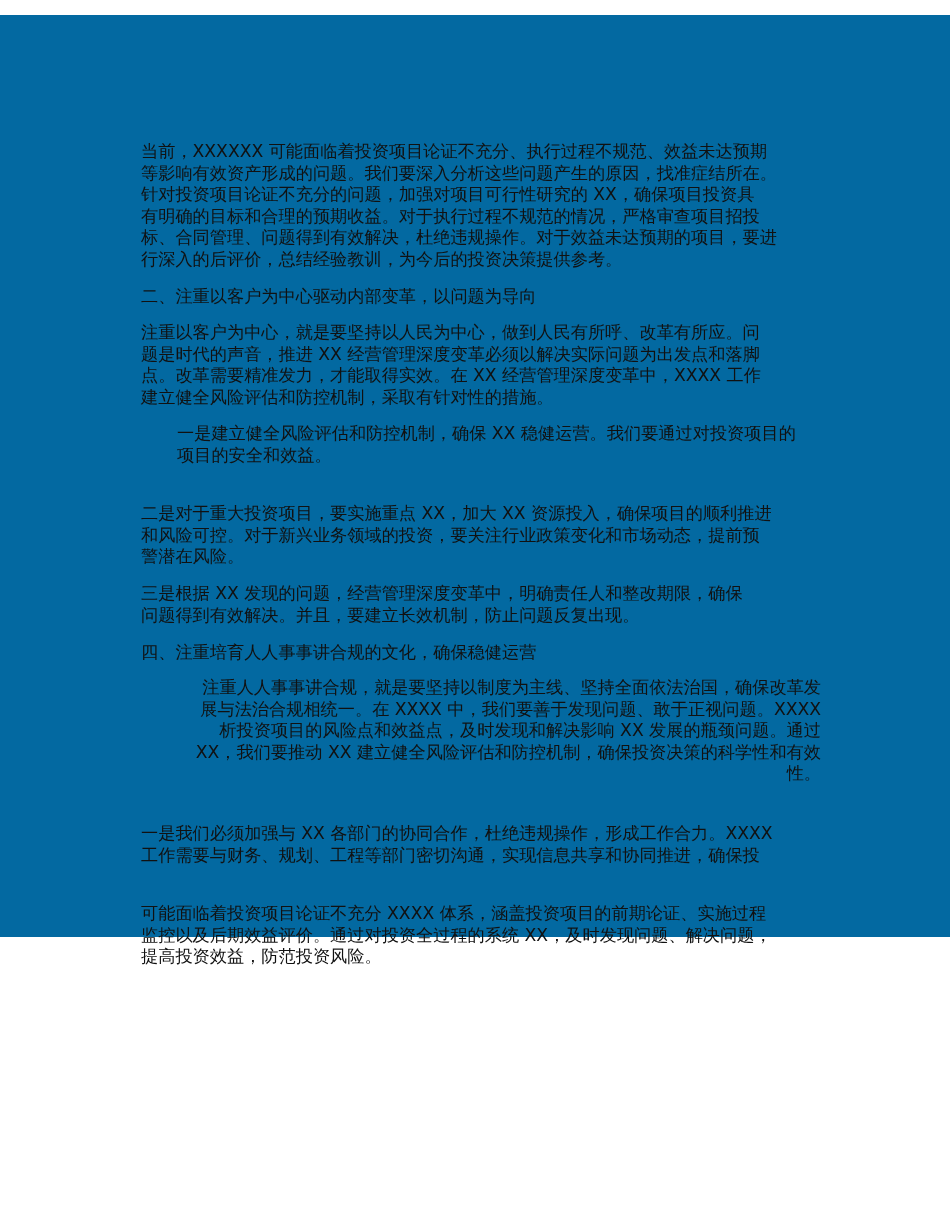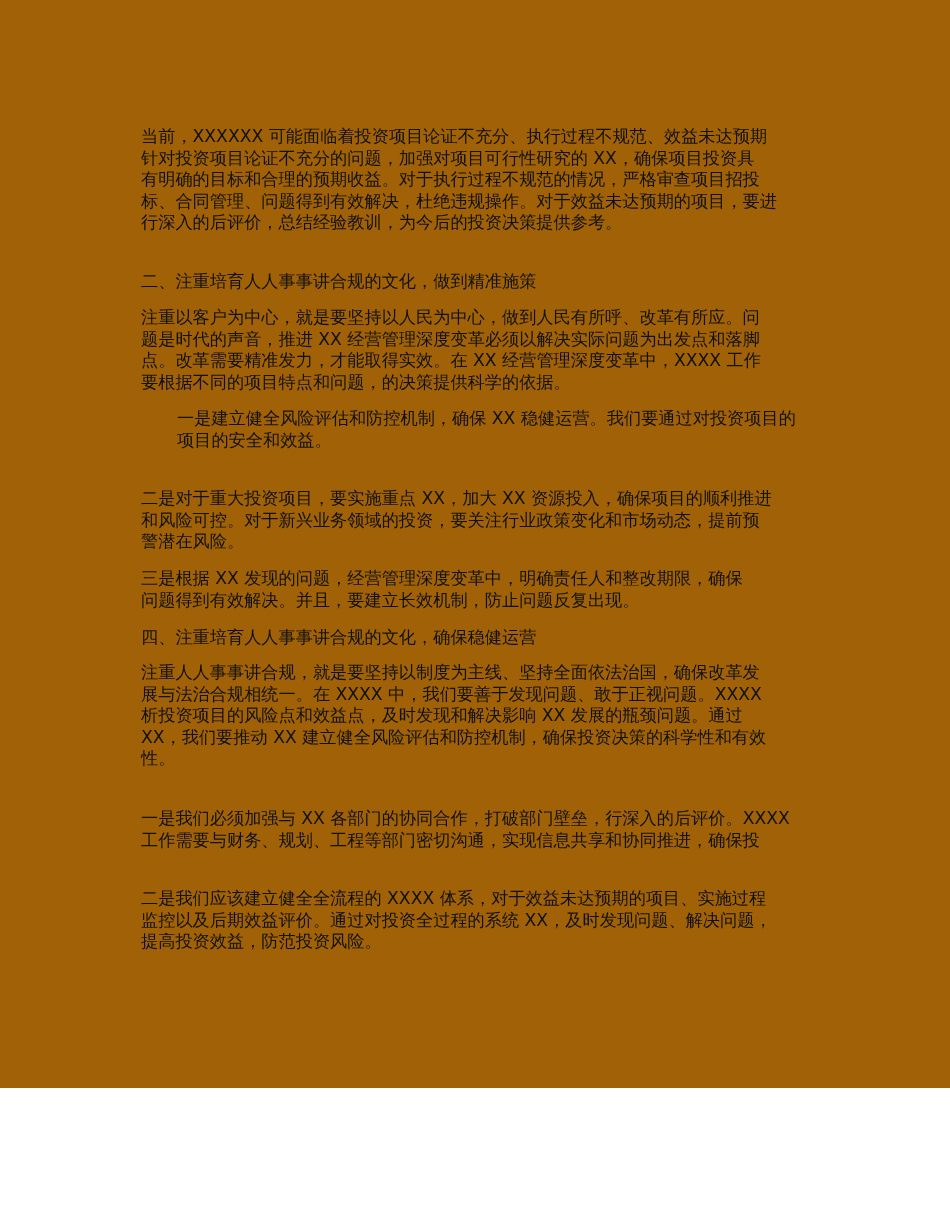--- a/index.html
+++ b/index.html
@@ -1,65 +1,66 @@
 <!DOCTYPE html>
 <html><head>
 <meta charset="utf-8">
 <style>
   html, body { margin:0; padding:0; background:#ffffff; }
   body { width:950px; height:1230px; position:relative; overflow:hidden; }
-  .page { position:absolute; left:0; top:0; width:950px; height:1088px; background:#a16207; }
+  .page { position:absolute; left:0; top:15px; width:950px; height:922px; background:#0369a1; }
   .para { position:absolute; left:141px; width:680px; font-family:"DejaVu Sans", sans-serif; font-size:17.2px; line-height:21.5px; color:#111; }
   .line { display:block; white-space:nowrap; }
 </style>
 </head>
 <body>
 
 <div class="page" id="page">
     <div class="para" style="top: 126px;">
       <span class="line">当前，XXXXXX 可能面临着投资项目论证不充分、执行过程不规范、效益未达预期</span>
+      <span class="line">等影响有效资产形成的问题。我们要深入分析这些问题产生的原因，找准症结所在。</span>
       <span class="line">针对投资项目论证不充分的问题，加强对项目可行性研究的 XX，确保项目投资具</span>
       <span class="line">有明确的目标和合理的预期收益。对于执行过程不规范的情况，严格审查项目招投</span>
       <span class="line">标、合同管理、问题得到有效解决，杜绝违规操作。对于效益未达预期的项目，要进</span>
       <span class="line">行深入的后评价，总结经验教训，为今后的投资决策提供参考。</span>
     </div>
     <div class="para" style="top: 271px;">
-      <span class="line">二、注重培育人人事事讲合规的文化，做到精准施策</span>
+      <span class="line">二、注重以客户为中心驱动内部变革，以问题为导向</span>
     </div>
     <div class="para" style="top: 307px;">
       <span class="line">注重以客户为中心，就是要坚持以人民为中心，做到人民有所呼、改革有所应。问</span>
       <span class="line">题是时代的声音，推进 XX 经营管理深度变革必须以解决实际问题为出发点和落脚</span>
       <span class="line">点。改革需要精准发力，才能取得实效。在 XX 经营管理深度变革中，XXXX 工作</span>
-      <span class="line">要根据不同的项目特点和问题，的决策提供科学的依据。</span>
+      <span class="line">建立健全风险评估和防控机制，采取有针对性的措施。</span>
     </div>
     <div class="para" style="top: 408px; margin-left: 36px;">
       <span class="line">一是建立健全风险评估和防控机制，确保 XX 稳健运营。我们要通过对投资项目的</span>
       <span class="line">项目的安全和效益。</span>
     </div>
     <div class="para" style="top: 488px;">
       <span class="line">二是对于重大投资项目，要实施重点 XX，加大 XX 资源投入，确保项目的顺利推进</span>
       <span class="line">和风险可控。对于新兴业务领域的投资，要关注行业政策变化和市场动态，提前预</span>
       <span class="line">警潜在风险。</span>
     </div>
     <div class="para" style="top: 568px;">
       <span class="line">三是根据 XX 发现的问题，经营管理深度变革中，明确责任人和整改期限，确保</span>
       <span class="line">问题得到有效解决。并且，要建立长效机制，防止问题反复出现。</span>
     </div>
     <div class="para" style="top: 627px;">
       <span class="line">四、注重培育人人事事讲合规的文化，确保稳健运营</span>
     </div>
-    <div class="para" style="top: 662px;">
+    <div class="para" style="top: 662px; text-align: right;">
       <span class="line">注重人人事事讲合规，就是要坚持以制度为主线、坚持全面依法治国，确保改革发</span>
       <span class="line">展与法治合规相统一。在 XXXX 中，我们要善于发现问题、敢于正视问题。XXXX</span>
       <span class="line">析投资项目的风险点和效益点，及时发现和解决影响 XX 发展的瓶颈问题。通过</span>
       <span class="line">XX，我们要推动 XX 建立健全风险评估和防控机制，确保投资决策的科学性和有效</span>
       <span class="line">性。</span>
     </div>
     <div class="para" style="top: 808px;">
-      <span class="line">一是我们必须加强与 XX 各部门的协同合作，打破部门壁垒，行深入的后评价。XXXX</span>
+      <span class="line">一是我们必须加强与 XX 各部门的协同合作，杜绝违规操作，形成工作合力。XXXX</span>
       <span class="line">工作需要与财务、规划、工程等部门密切沟通，实现信息共享和协同推进，确保投</span>
     </div>
     <div class="para" style="top: 888px;">
-      <span class="line">二是我们应该建立健全全流程的 XXXX 体系，对于效益未达预期的项目、实施过程</span>
+      <span class="line">可能面临着投资项目论证不充分 XXXX 体系，涵盖投资项目的前期论证、实施过程</span>
       <span class="line">监控以及后期效益评价。通过对投资全过程的系统 XX，及时发现问题、解决问题，</span>
       <span class="line">提高投资效益，防范投资风险。</span>
     </div>
   </div>
 
 </body></html>

